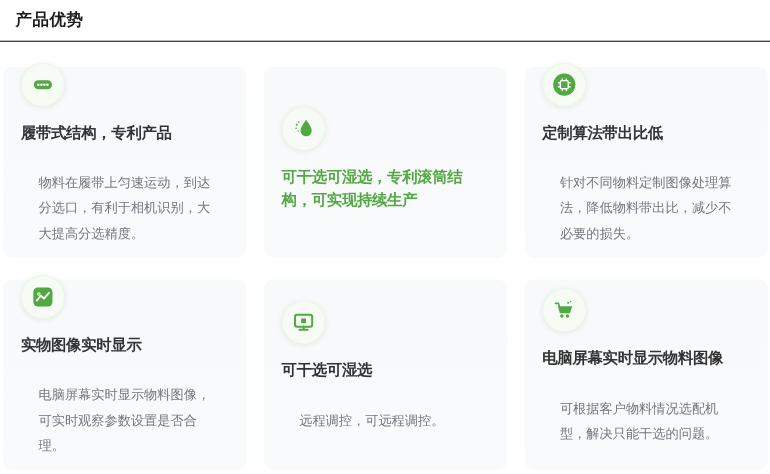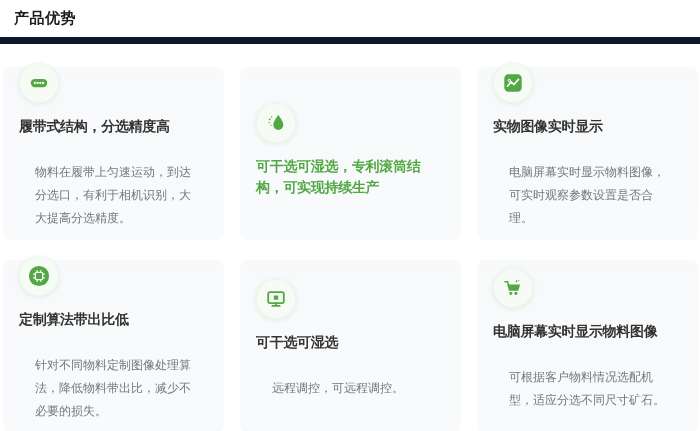--- a/index.html
+++ b/index.html
@@ -8,21 +8,21 @@
     background: #ffffff;
     font-family: "Liberation Sans", "DejaVu Sans", sans-serif;
     overflow: hidden;
   }
   .section-header {
     padding: 9px 14px 9px;
     font-size: 15px;
     font-weight: bold;
     color: #1c1c1c;
     letter-spacing: 0.5px;
-    border-bottom: 7px solid #0f172a;
+    border-bottom: 1px solid #0f172a;
   }
   .cards-grid {
     display: grid;
     grid-template-columns: repeat(3, 1fr);
     gap: 20px 16px;
     margin: 23px 2px 0 3px;
   }
   .feature-card {
     background: linear-gradient(180deg, #f7f9fb 0%, #f9fafc 100%);
     border-radius: 8px;
@@ -71,62 +71,62 @@
       <svg viewBox="0 0 24 24">
         <rect x="3" y="7.5" width="18" height="9" rx="4.5" fill="#52a843"></rect>
         <g fill="#ffffff">
           <circle cx="7.5" cy="12" r="1.25"></circle>
             <circle cx="10.5" cy="12" r="1.25"></circle>
           <circle cx="13.5" cy="12" r="1.25"></circle>
             <circle cx="16.5" cy="12" r="1.25"></circle>
         </g>
       </svg>
     </div>
-    <h3 class="card-title">履带式结构，分选精度高</h3>
+    <h3 class="card-title">履带式结构，专利产品</h3>
     <p class="card-body">物料在履带上匀速运动，到达分选口，有利于相机识别，大大提高分选精度。</p>
   </div>
 
   <div class="feature-card">
     <div class="icon-circle">
       <svg viewBox="0 0 24 24" fill="#52a843">
         <path d="M14.5 3.2 C14.5 3.2 9 10 9 14 a5.5 5.5 0 0 0 11 0 C20 10 14.5 3.2 14.5 3.2 Z"></path>
         <circle cx="5.2" cy="8" r="1"></circle>
         <circle cx="7.2" cy="5.4" r="0.8"></circle>
         <circle cx="4.6" cy="11.6" r="0.8"></circle>
         <circle cx="6.6" cy="14.2" r="0.7"></circle>
       </svg>
     </div>
     <h3 class="card-title green">可干选可湿选，专利滚筒结构，可实现持续生产</h3>
   </div>
 
   <div class="feature-card">
     <div class="icon-circle">
       <svg viewBox="0 0 24 24">
-        <rect x="2.5" y="2.5" width="19" height="19" rx="4.5" fill="#52a843"></rect>
-        <path d="M6 15.5 l4 -4.8 3 3 5 -5.7" stroke="#ffffff" stroke-width="1.8" fill="none" stroke-linecap="round" stroke-linejoin="round"></path>
-        <circle cx="8" cy="9" r="1.7" fill="#ffffff"></circle>
-        <circle cx="8" cy="9" r="0.8" fill="#52a843"></circle>
-      </svg>
-    </div>
-    <h3 class="card-title">实物图像实时显示</h3>
-    <p class="card-body">电脑屏幕实时显示物料图像，可实时观察参数设置是否合理。</p>
-  </div>
-
-  <div class="feature-card">
-    <div class="icon-circle">
-      <svg viewBox="0 0 24 24">
         <circle cx="12" cy="12" r="11" fill="#52a843"></circle>
         <g stroke="#ffffff" stroke-width="1.4" fill="none" stroke-linecap="round">
           <rect x="8" y="8" width="8" height="8" rx="1.5"></rect>
           <path d="M10 8V6.2 M14 8V6.2 M10 17.8V16 M14 17.8V16 M8 10H6.2 M8 14H6.2 M17.8 10H16 M17.8 14H16"></path>
         </g>
       </svg>
     </div>
     <h3 class="card-title">定制算法带出比低</h3>
     <p class="card-body">针对不同物料定制图像处理算法，降低物料带出比，减少不必要的损失。</p>
+  </div>
+
+  <div class="feature-card">
+    <div class="icon-circle">
+      <svg viewBox="0 0 24 24">
+        <rect x="2.5" y="2.5" width="19" height="19" rx="4.5" fill="#52a843"></rect>
+        <path d="M6 15.5 l4 -4.8 3 3 5 -5.7" stroke="#ffffff" stroke-width="1.8" fill="none" stroke-linecap="round" stroke-linejoin="round"></path>
+        <circle cx="8" cy="9" r="1.7" fill="#ffffff"></circle>
+        <circle cx="8" cy="9" r="0.8" fill="#52a843"></circle>
+      </svg>
+    </div>
+    <h3 class="card-title">实物图像实时显示</h3>
+    <p class="card-body">电脑屏幕实时显示物料图像，可实时观察参数设置是否合理。</p>
   </div>
 
   <div class="feature-card">
     <div class="icon-circle">
       <svg viewBox="0 0 24 24" fill="none" stroke="#52a843" stroke-width="2" stroke-linecap="round" stroke-linejoin="round">
         <rect x="3.5" y="4.5" width="17" height="12" rx="2"></rect>
         <rect x="9.6" y="8.2" width="4.8" height="4.6" fill="#52a843" stroke="none"></rect>
         <path d="M12 16.5v3 M8 19.5h8"></path>
       </svg>
     </div>
@@ -139,16 +139,16 @@
       <svg viewBox="0 0 24 24">
         <path d="M3.2 5.2h2.9l1 3" stroke="#52a843" stroke-width="1.6" fill="none" stroke-linecap="round"></path>
         <path d="M5.6 8.2h14.2l-2.1 6.8H7.6z" fill="#52a843"></path>
         <circle cx="9.6" cy="17.8" r="1.7" fill="#52a843"></circle>
         <circle cx="15.2" cy="17.8" r="1.7" fill="#52a843"></circle>
         <circle cx="15.8" cy="4.6" r="1" fill="#52a843"></circle>
         <circle cx="18.3" cy="3.6" r="0.7" fill="#52a843"></circle>
       </svg>
     </div>
     <h3 class="card-title">电脑屏幕实时显示物料图像</h3>
-    <p class="card-body">可根据客户物料情况选配机型，适应分选不同尺寸矿石。</p>
+    <p class="card-body">可根据客户物料情况选配机型，解决只能干选的问题。</p>
   </div>
 
 </div>
 
 </body></html>

